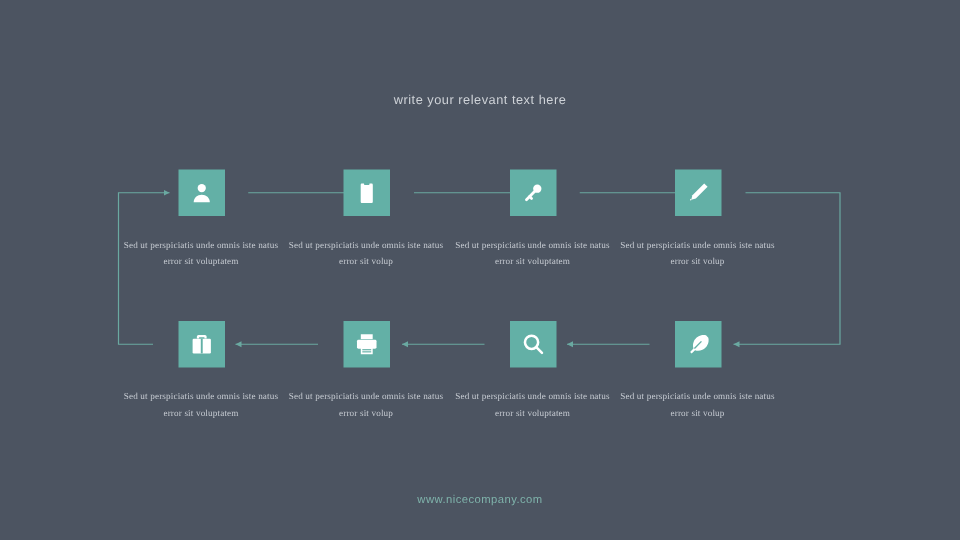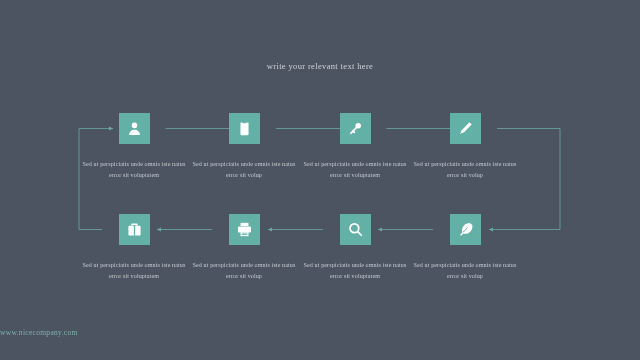--- a/index.html
+++ b/index.html
@@ -23,33 +23,34 @@
   
   .title {
     position: absolute;
     top: 61px;
     left: 0;
     width: 640px;
     text-align: center;
     font-size: 8.5px;
     letter-spacing: 0.35px;
     color: #cfd3d8;
-    font-family: Liberation Serif, serif;
+    font-family: Liberation Sans, sans-serif;
   }
 
   
   .footer {
     position: absolute;
     top: 328px;
     left: 0;
     width: 640px;
+    text-align: center;
     font-size: 7.5px;
     letter-spacing: 0.3px;
     color: #7fb3ab;
-    font-family: Liberation Serif, serif;
+    font-family: Liberation Sans, sans-serif;
   }
 
   
   .connectors {
     position: absolute;
     top: 0;
     left: 0;
     width: 640px;
     height: 360px;
     pointer-events: none;

